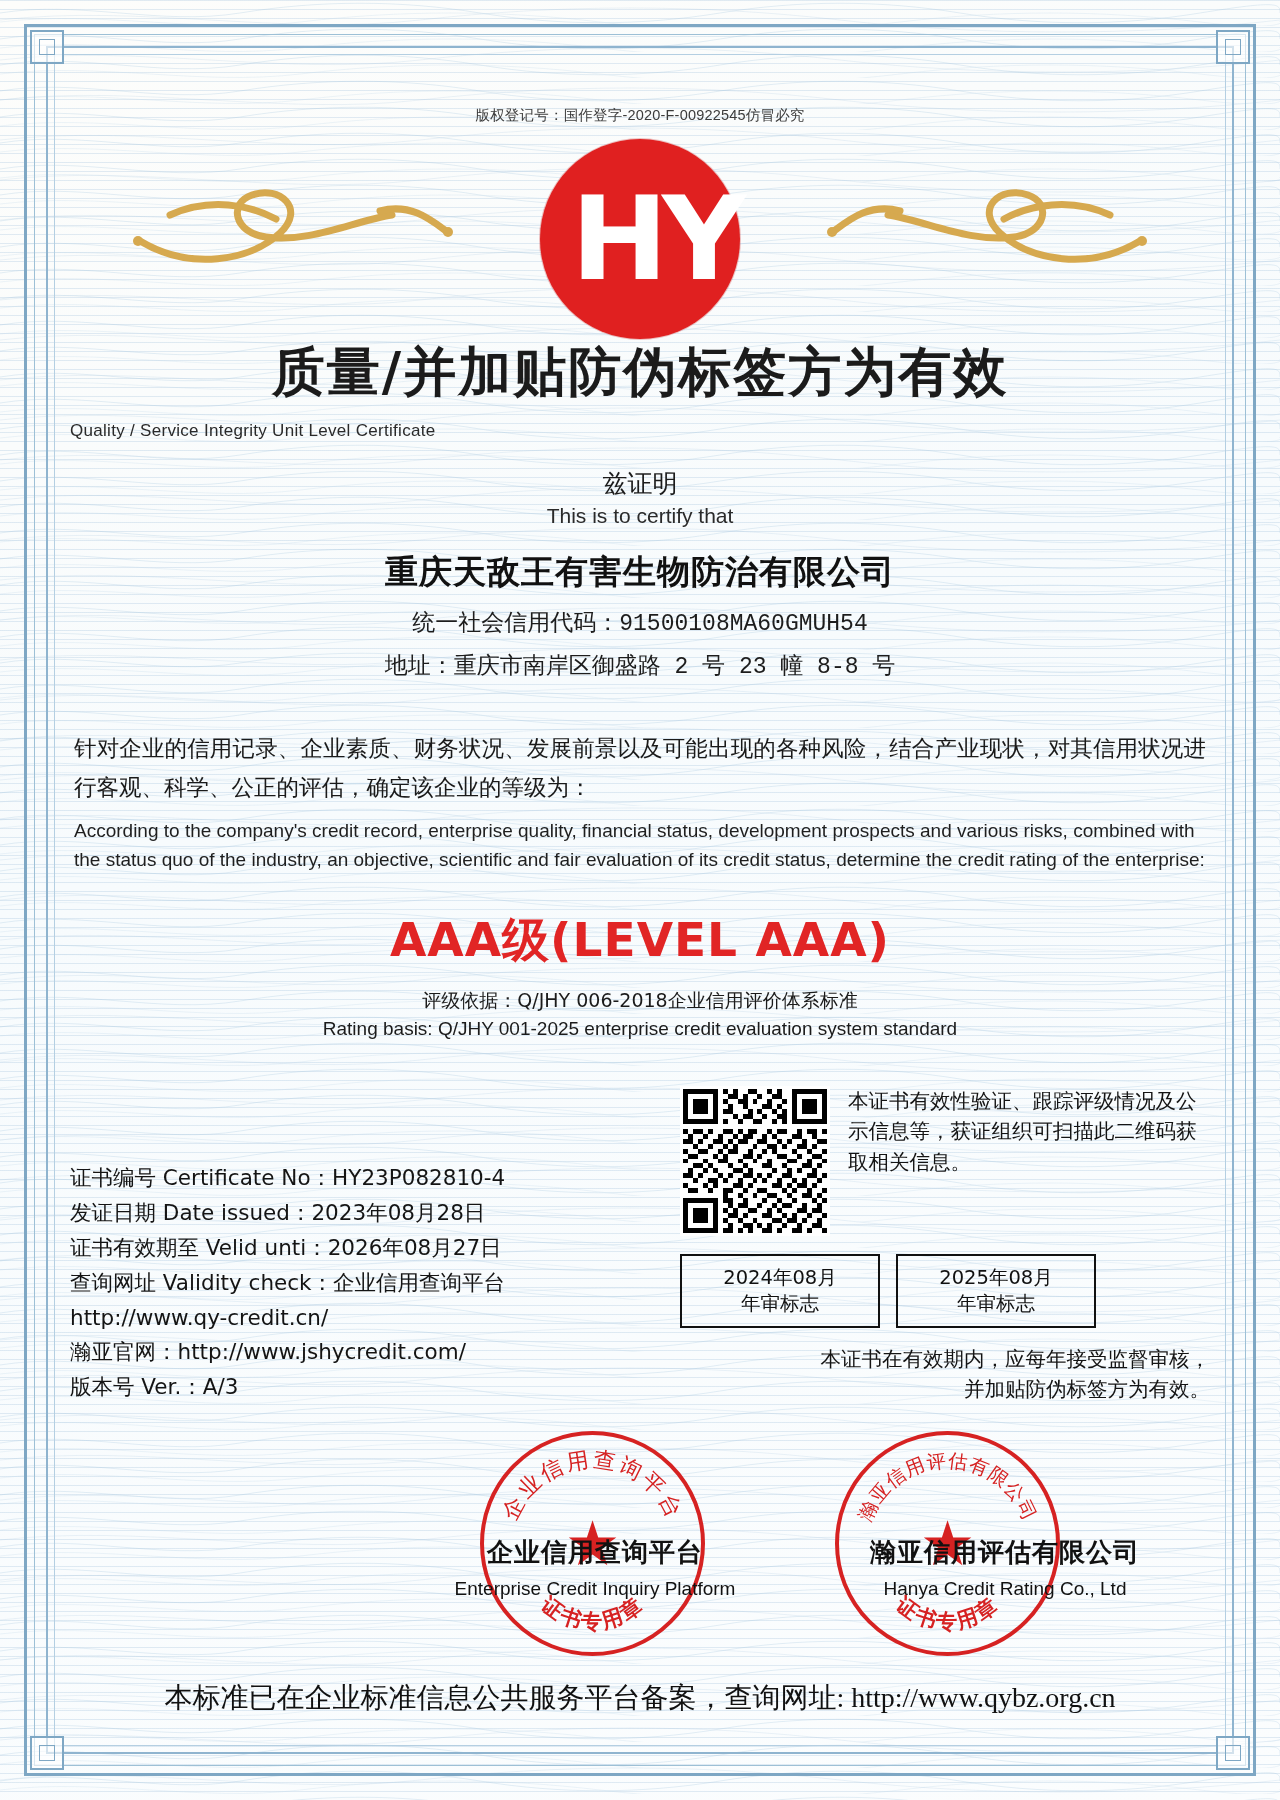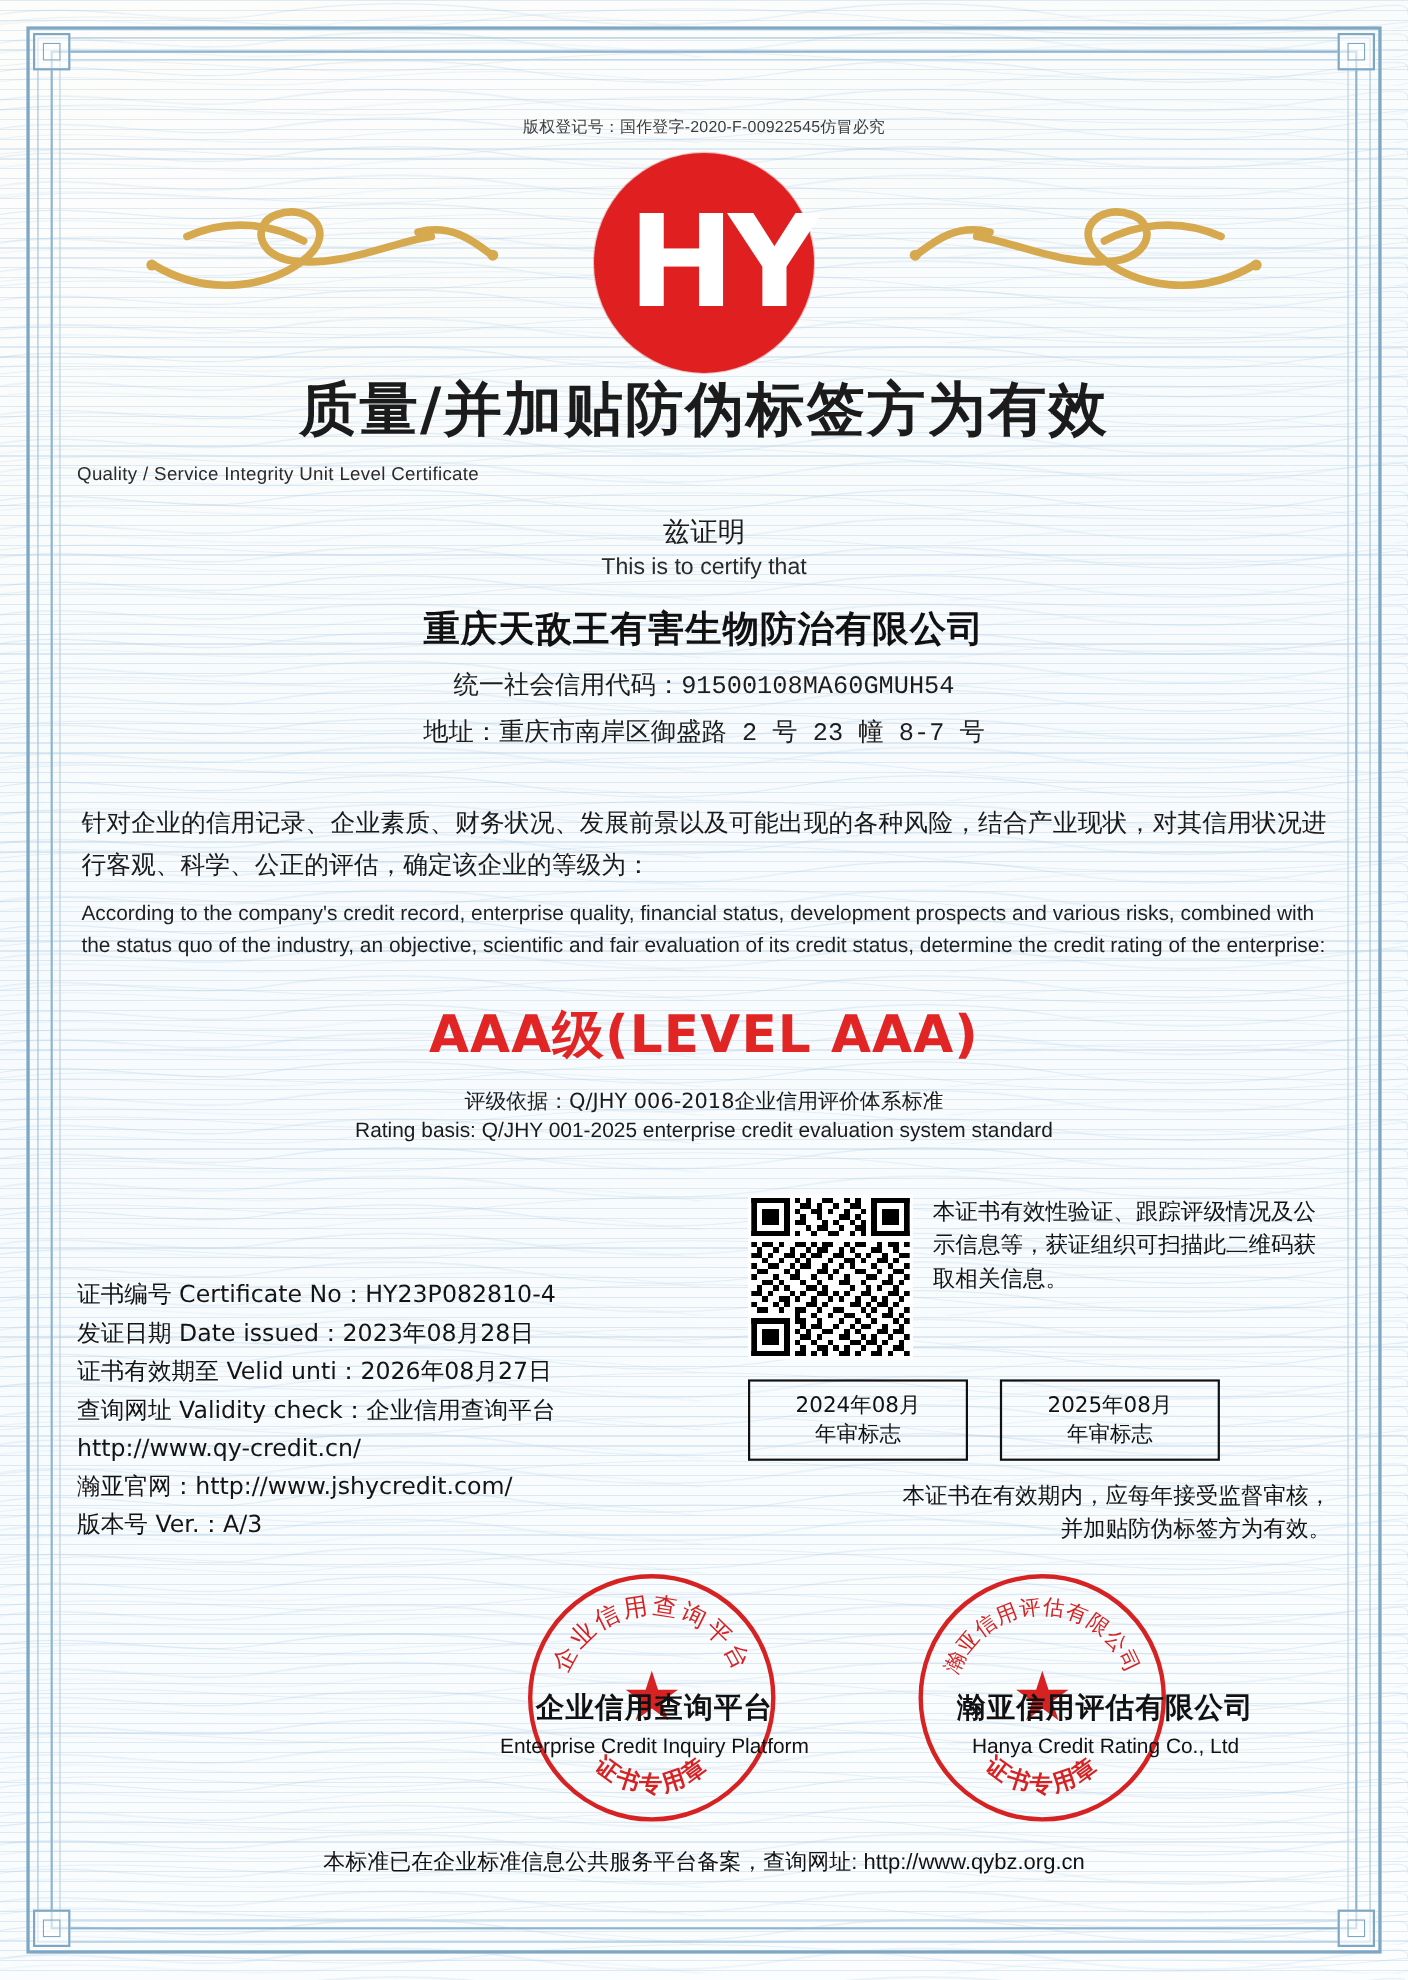--- a/index.html
+++ b/index.html
@@ -221,21 +221,21 @@
   .qr-note {
     margin-left: 18px;
     font-size: 20.5px;
     line-height: 1.5;
     color: #141414;
     font-family: "DejaVu Sans", sans-serif;
   }
   .stamp-boxes {
     display: flex;
     margin-top: 18px;
-    gap: 17px;
+    gap: 4px;
   }
   .stamp-box {
     border: 2px solid #111;
     width: 200px;
     height: 74px;
     display: flex; flex-direction: column;
     align-items: center; justify-content: center;
     font-size: 19.5px;
     color: #111;
     font-family: "DejaVu Sans", sans-serif;
@@ -287,24 +287,24 @@
     font-family: "DejaVu Sans", sans-serif;
   }
   .org-en {
     font-size: 19px;
     color: #111;
     margin-top: 8px;
   }
 
   .footer-note {
     text-align: center;
-    font-size: 20px;
+    font-size: 28px;
     color: #111;
     margin-top: 6px;
-    font-family: Liberation Sans, sans-serif;
+    font-family: Liberation Serif, serif;
   }
 </style>
 </head>
 <body>
 
 <div class="page">
 
   <svg class="wave-layer" viewBox="0 0 1280 1800" preserveAspectRatio="none">
     <defs>
       <pattern id="waves" x="0" y="0" width="1280" height="26" patternUnits="userSpaceOnUse">
@@ -362,21 +362,21 @@
     </div>
 
     <div class="title-cn">质量/并加贴防伪标签方为有效</div>
     <div class="title-en">Quality / Service Integrity Unit Level Certificate</div>
 
     <div class="certify-cn">兹证明</div>
     <div class="certify-en">This is to certify that</div>
 
     <div class="company">重庆天敌王有害生物防治有限公司</div>
     <div class="credit-code">统一社会信用代码：91500108MA60GMUH54</div>
-    <div class="address">地址：重庆市南岸区御盛路 2 号 23 幢 8-7 号</div>
+    <div class="address">地址：重庆市南岸区御盛路 2 号 23 幢 8-8 号</div>
 
     <div class="body-cn">针对企业的信用记录、企业素质、财务状况、发展前景以及可能出现的各种风险，结合产业现状，对其信用状况进行客观、科学、公正的评估，确定该企业的等级为：</div>
     <div class="body-en">According to the company's credit record, enterprise quality, financial status, development prospects and various risks, combined with the status quo of the industry, an objective, scientific and fair evaluation of its credit status, determine the credit rating of the enterprise:</div>
 
     <div class="level">AAA级(LEVEL AAA)</div>
     <div class="basis-cn">评级依据：Q/JHY 006-2018企业信用评价体系标准</div>
     <div class="basis-en">Rating basis: Q/JHY 001-2025 enterprise credit evaluation system standard</div>
 
     <div class="info-area">
       <div class="info-left">

